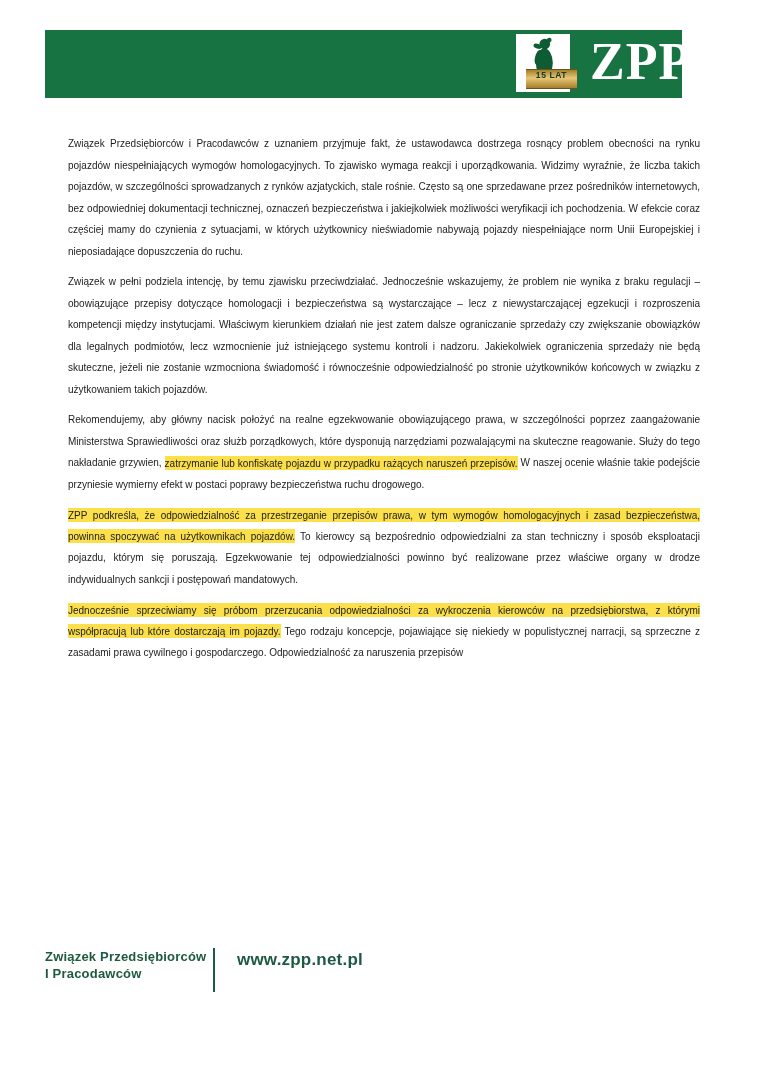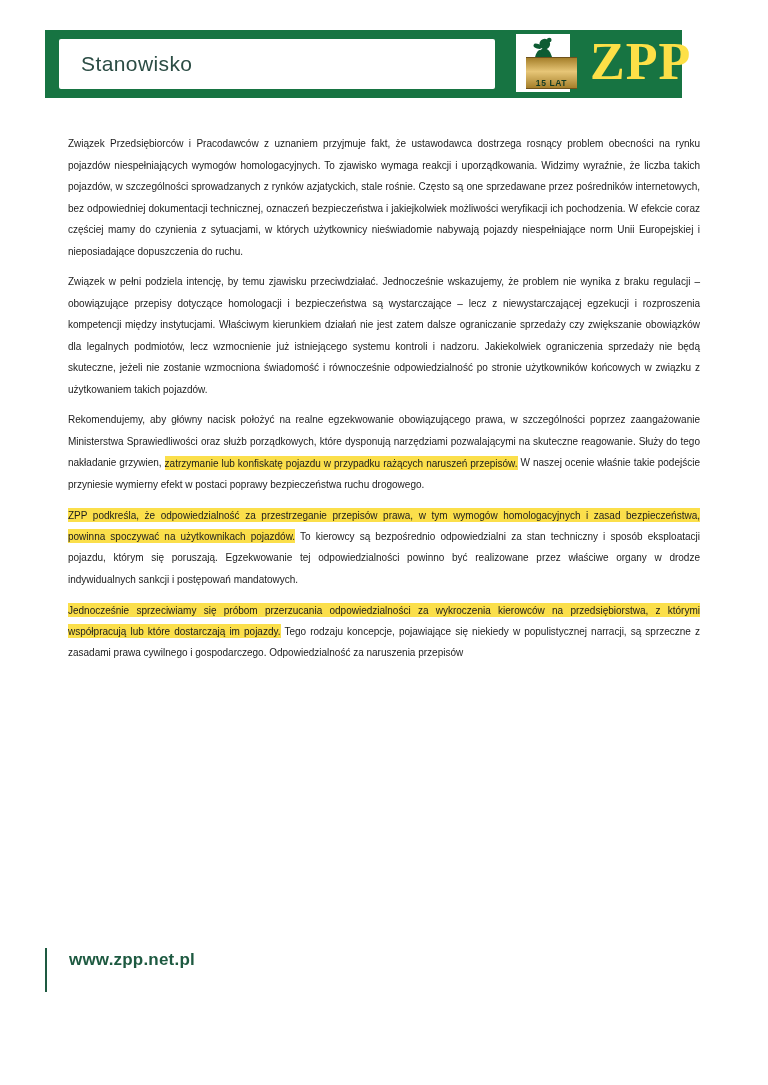--- a/index.html
+++ b/index.html
@@ -40,32 +40,32 @@
     letter-spacing:.4px;
   }
   .logo-square{
     position:absolute;left:471px;top:4px;
     width:54px;height:58px;background:#ffffff;
   }
   .logo-square svg{
     display:block;margin:2px auto 0 auto;
   }
   .ribbon{
-    position:absolute;left:-7px;right:-7px;bottom:3px;height:32px;
+    position:absolute;left:-7px;right:-7px;bottom:3px;height:20px;
     background:linear-gradient(180deg,var(--gold-dark) 0%,var(--gold-light) 45%,var(--gold-dark) 100%);
     border-top:1px solid #6e511b;border-bottom:1px solid #6e511b;
-    display:flex;align-items:flex-end;justify-content:center;margin-left:17px;
+    display:flex;align-items:flex-start;justify-content:center;margin-left:17px;
   }
   .ribbon span{
     font-size:8.5px;font-weight:bold;color:#123a24;letter-spacing:.6px;
   }
   .logo-acronym{
     position:absolute;left:545px;top:50%;transform:translateY(-54%);
     font-family:"Liberation Serif",serif;font-weight:bold;
-    font-size:52px;color:#fde047;line-height:1;letter-spacing:1px;
+    font-size:52px;color:#ffffff;line-height:1;letter-spacing:1px;
   }
   
   .content{
     position:absolute;left:68px;top:133px;width:632px;
     color:var(--body-text);
   }
   .content h2{
     font-size:15px;font-weight:bold;margin:0 0 15px 0;line-height:21.5px;
   }
   .para{
@@ -96,23 +96,20 @@
     font-size:17px;font-weight:bold;color:var(--footer-green);
     padding-top:2px;letter-spacing:.2px;
   }
 </style>
 </head>
 <body>
 
 <div class="page">
 
   <header class="topbar">
-    <div class="title-box">
-      <span class="title-text">Stanowisko</span>
-    </div>
     <div class="logo-square">
       <svg width="36" height="50" viewBox="0 0 40 56" aria-hidden="true">
         <g fill="var(--bear-green)">
           <circle cx="22" cy="9" r="6"></circle>
           <circle cx="27" cy="4.5" r="2.6"></circle>
           <ellipse cx="14" cy="11.5" rx="4.8" ry="2.6" transform="rotate(18 14 11.5)"></ellipse>
           <ellipse cx="21.5" cy="30" rx="9.5" ry="16"></ellipse>
           <ellipse cx="14.5" cy="24" rx="3.4" ry="8.5" transform="rotate(14 14.5 24)"></ellipse>
           <rect x="14.5" y="40" width="6" height="15" rx="2.5"></rect>
           <rect x="24" y="40" width="6" height="15" rx="2.5"></rect>
@@ -129,17 +126,21 @@
     <div>
         <p class="para"><span>Związek Przedsiębiorców i Pracodawców z uznaniem przyjmuje fakt, że ustawodawca dostrzega rosnący problem obecności na rynku pojazdów niespełniających wymogów homologacyjnych. To zjawisko wymaga reakcji i uporządkowania. Widzimy wyraźnie, że liczba takich pojazdów, w szczególności sprowadzanych z rynków azjatyckich, stale rośnie. Często są one sprzedawane przez pośredników internetowych, bez odpowiedniej dokumentacji technicznej, oznaczeń bezpieczeństwa i jakiejkolwiek możliwości weryfikacji ich pochodzenia. W efekcie coraz częściej mamy do czynienia z sytuacjami, w których użytkownicy nieświadomie nabywają pojazdy niespełniające norm Unii Europejskiej i nieposiadające dopuszczenia do ruchu.</span></p>
         <p class="para"><span>Związek w pełni podziela intencję, by temu zjawisku przeciwdziałać. Jednocześnie wskazujemy, że problem nie wynika z braku regulacji – obowiązujące przepisy dotyczące homologacji i bezpieczeństwa są wystarczające – lecz z niewystarczającej egzekucji i rozproszenia kompetencji między instytucjami. Właściwym kierunkiem działań nie jest zatem dalsze ograniczanie sprzedaży czy zwiększanie obowiązków dla legalnych podmiotów, lecz wzmocnienie już istniejącego systemu kontroli i nadzoru. Jakiekolwiek ograniczenia sprzedaży nie będą skuteczne, jeżeli nie zostanie wzmocniona świadomość i równocześnie odpowiedzialność po stronie użytkowników końcowych w związku z użytkowaniem takich pojazdów.</span></p>
         <p class="para"><span>Rekomendujemy, aby główny nacisk położyć na realne egzekwowanie obowiązującego prawa, w szczególności poprzez zaangażowanie Ministerstwa Sprawiedliwości oraz służb porządkowych, które dysponują narzędziami pozwalającymi na skuteczne reagowanie. Służy do tego nakładanie grzywien, </span><span class="hl">zatrzymanie lub konfiskatę pojazdu w przypadku rażących naruszeń przepisów.</span><span> W naszej ocenie właśnie takie podejście przyniesie wymierny efekt w postaci poprawy bezpieczeństwa ruchu drogowego.</span></p>
         <p class="para"><span class="hl">ZPP podkreśla, że odpowiedzialność za przestrzeganie przepisów prawa, w tym wymogów homologacyjnych i zasad bezpieczeństwa, powinna spoczywać na użytkownikach pojazdów.</span><span> To kierowcy są bezpośrednio odpowiedzialni za stan techniczny i sposób eksploatacji pojazdu, którym się poruszają. Egzekwowanie tej odpowiedzialności powinno być realizowane przez właściwe organy w drodze indywidualnych sankcji i postępowań mandatowych.</span></p>
         <p class="para"><span class="hl">Jednocześnie sprzeciwiamy się próbom przerzucania odpowiedzialności za wykroczenia kierowców na przedsiębiorstwa, z którymi współpracują lub które dostarczają im pojazdy.</span><span> Tego rodzaju koncepcje, pojawiające się niekiedy w populistycznej narracji, są sprzeczne z zasadami prawa cywilnego i gospodarczego. Odpowiedzialność za naruszenia przepisów</span></p>
       </div>
   </main>
 
   <footer class="pagefooter">
+    <div class="org">
+      <div>Związek Przedsiębiorców</div>
+      <div>I Pracodawców</div>
+    </div>
     <div class="footer-divider"></div>
     <span class="website">www.zpp.net.pl</span>
   </footer>
 
 </div>
 
 </body></html>

